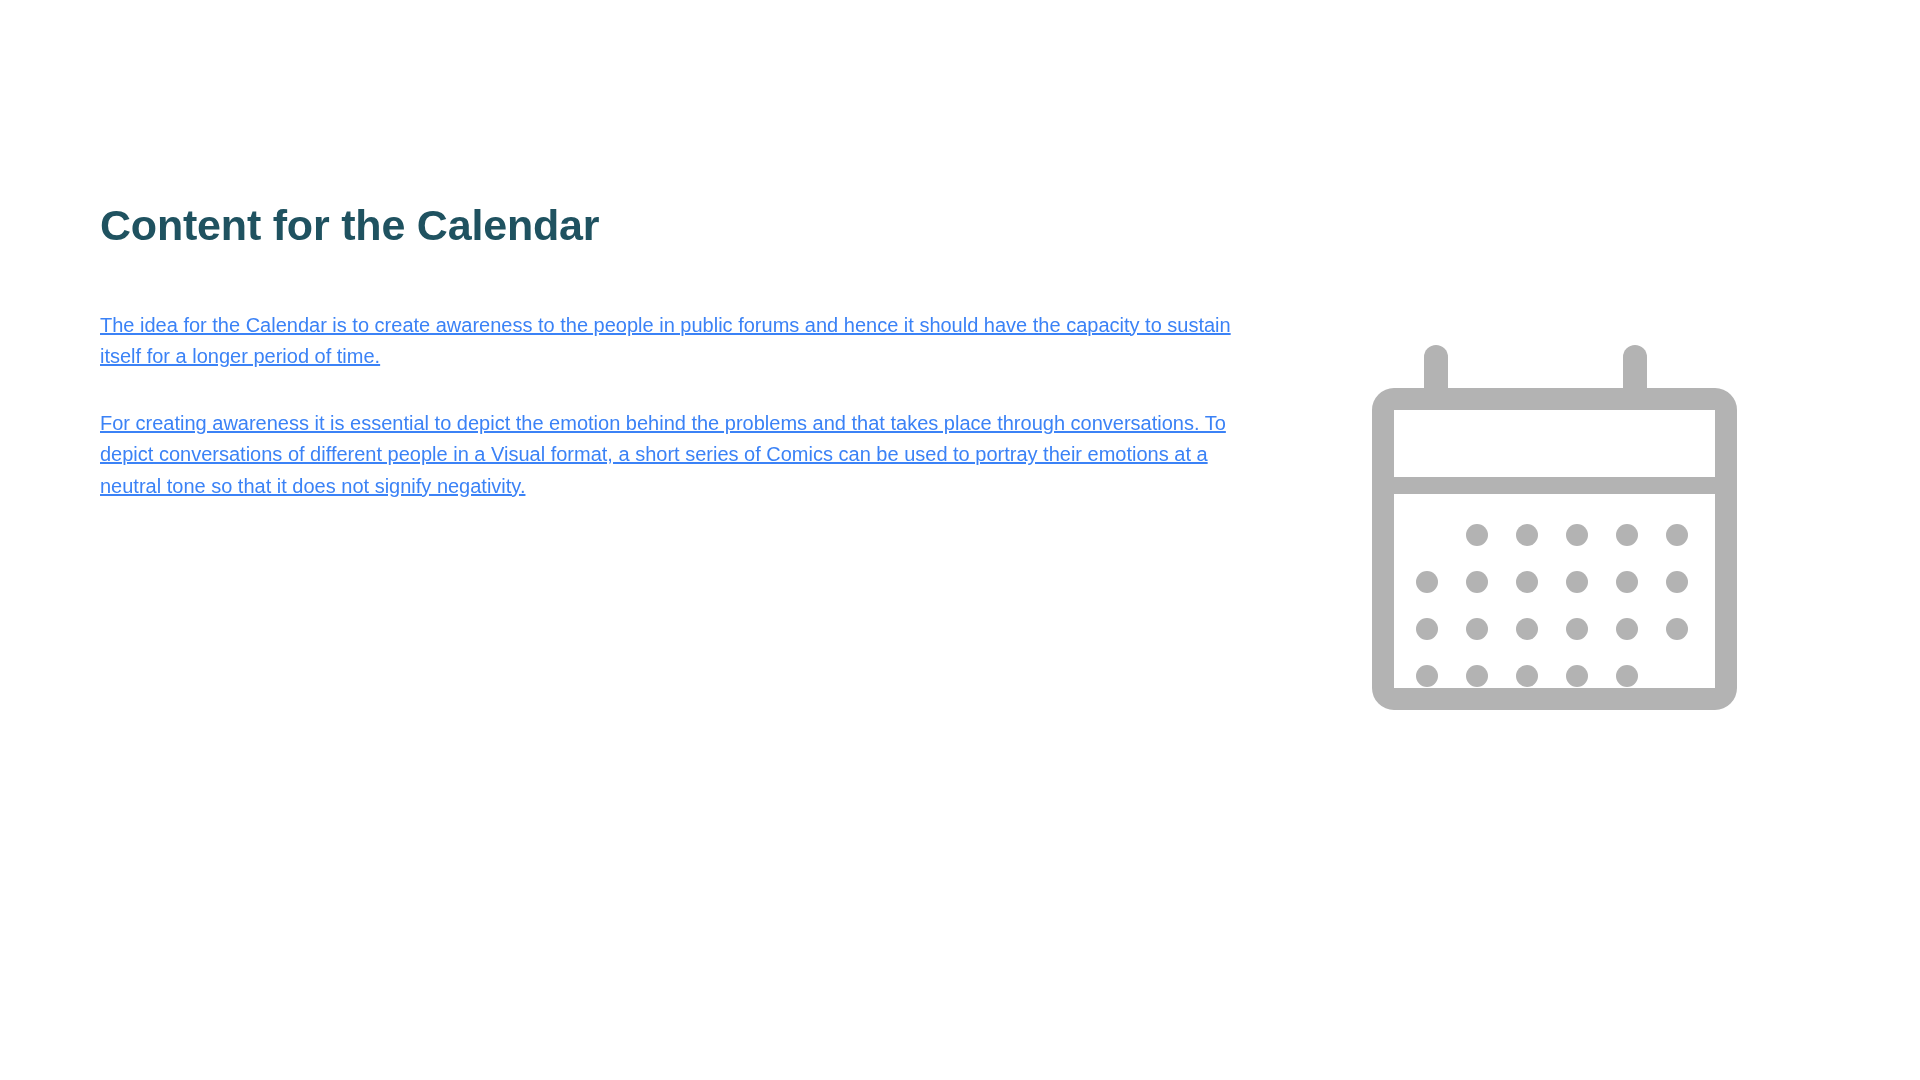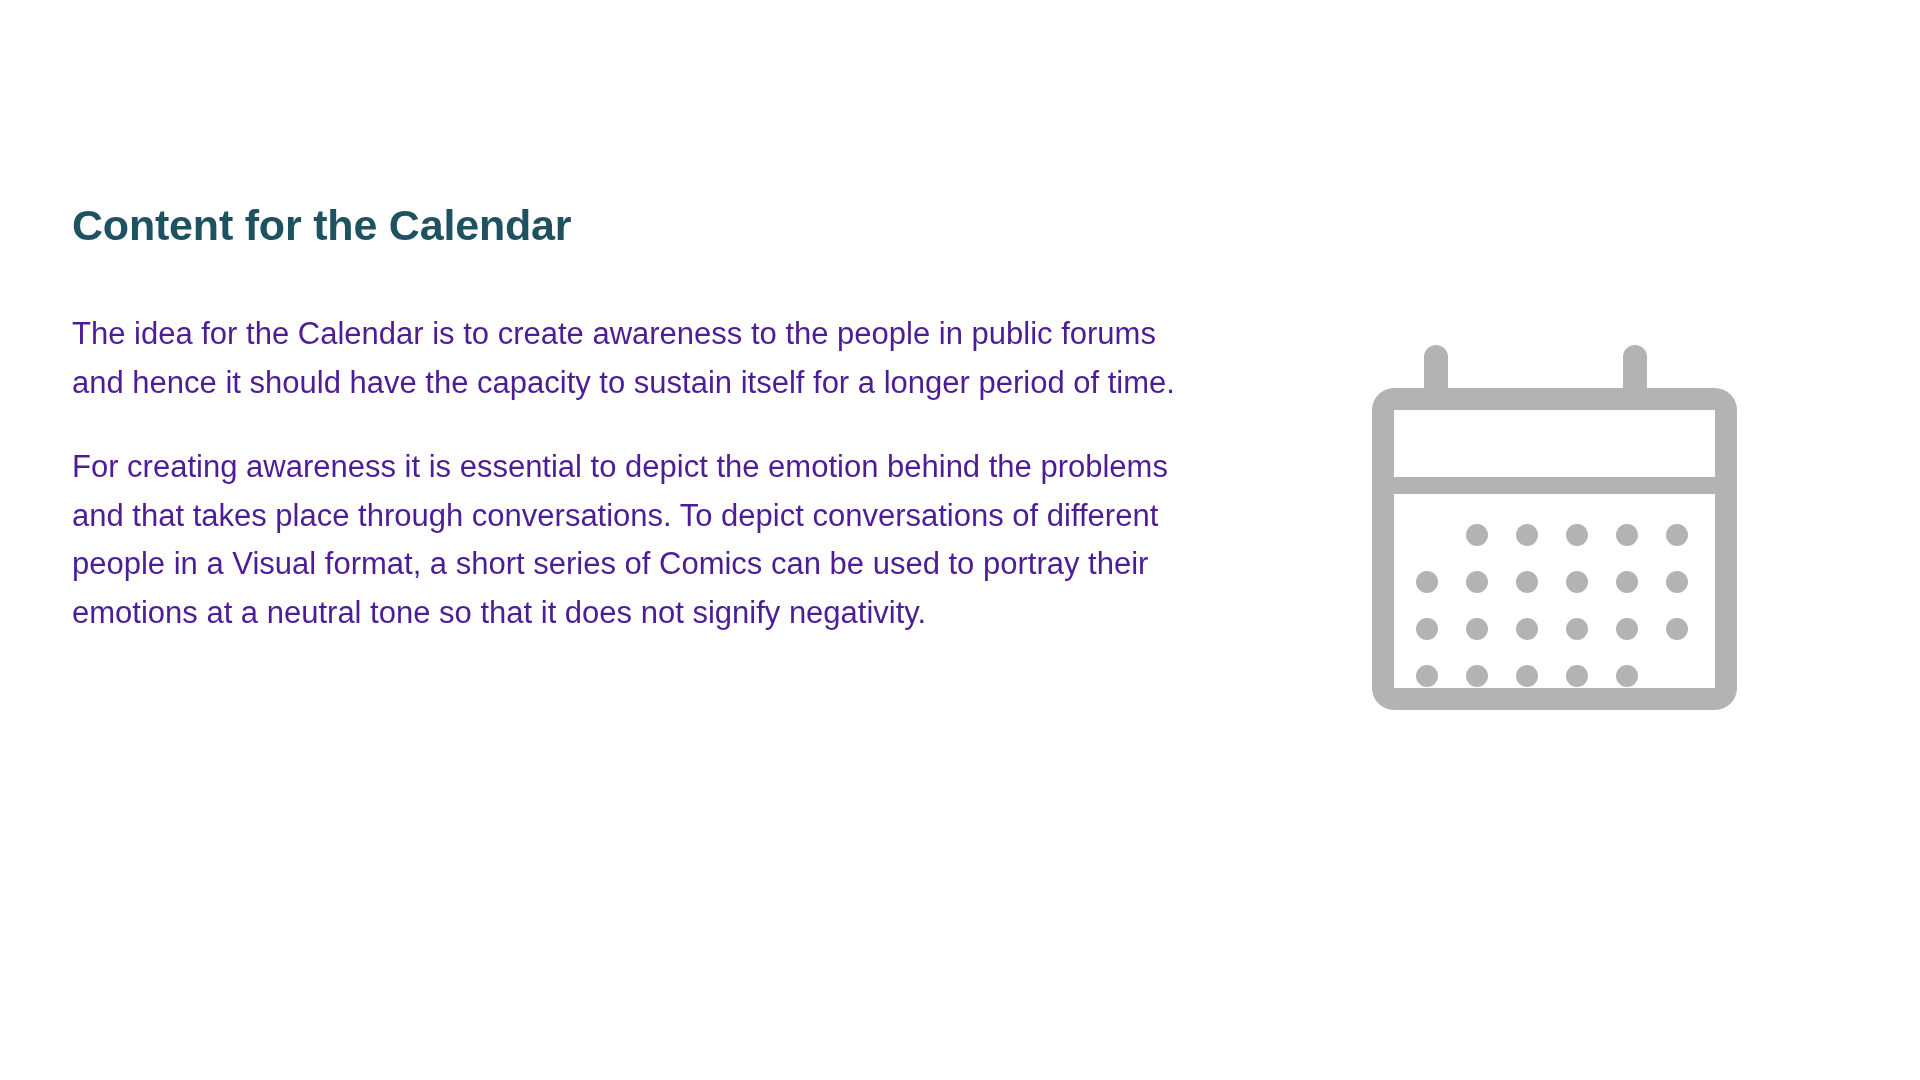--- a/index.html
+++ b/index.html
@@ -15,40 +15,41 @@
     -webkit-font-smoothing: antialiased;
   }
   .slide {
     position: relative;
     width: 1920px;
     height: 1080px;
     background: #ffffff;
   }
   .content-col {
     position: absolute;
-    left: 72px;
+    left: 100px;
     top: 200px;
     width: 1140px;
   }
   .slide-title {
     font-size: 43px;
     font-weight: 700;
     color: #1f5260;
     letter-spacing: -0.2px;
     line-height: 1.2;
     margin: 0 0 58px 0;
     white-space: nowrap;
   }
   .body-par {
-    font-size: 31px;
+    font-size: 20px;
     line-height: 1.58;
-    color: #4c1d95;
+    color: #3b82f6;
     margin: 0 0 35px 0;
     max-width: 1135px;
     font-weight: 400;
+    text-decoration: underline;
   }
   .body-par:last-child {
     margin-bottom: 0;
   }
   .calendar-icon {
     position: absolute;
     left: 1355px;
     top: 330px;
     width: 420px;
     height: 420px;

